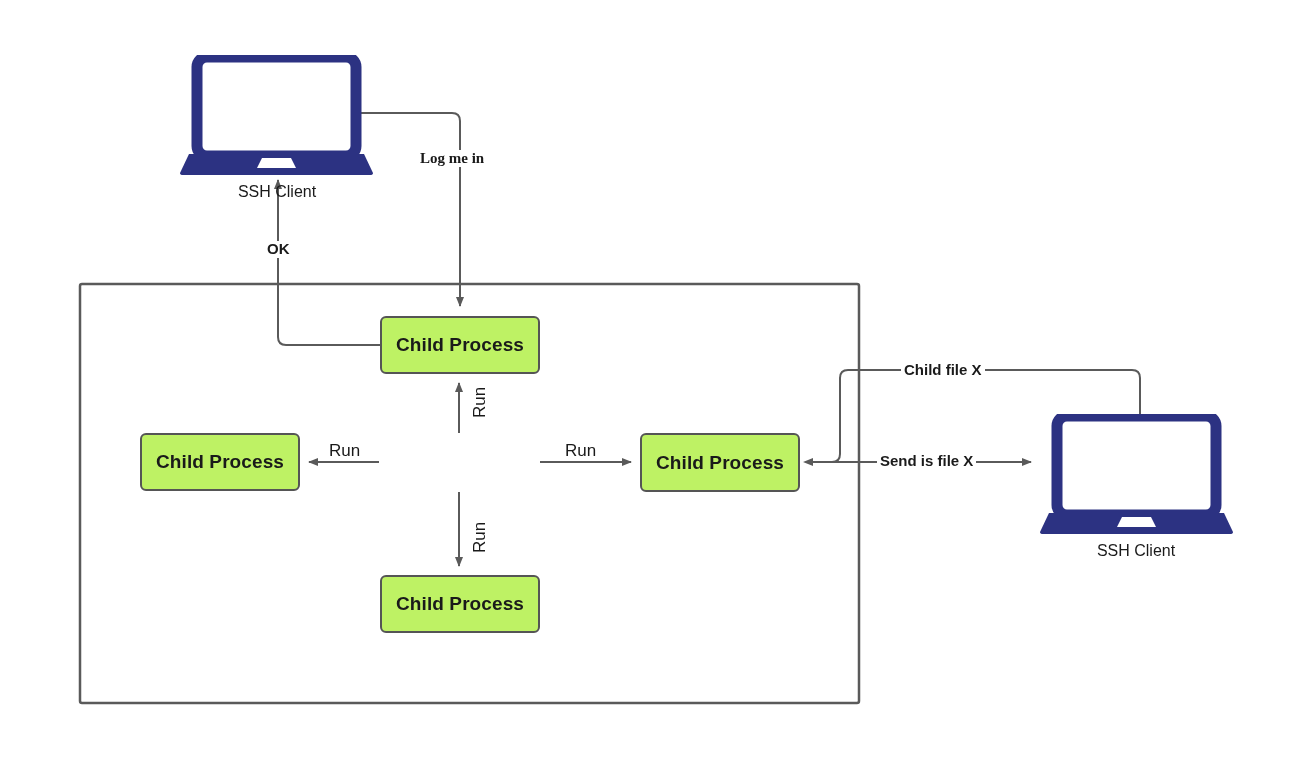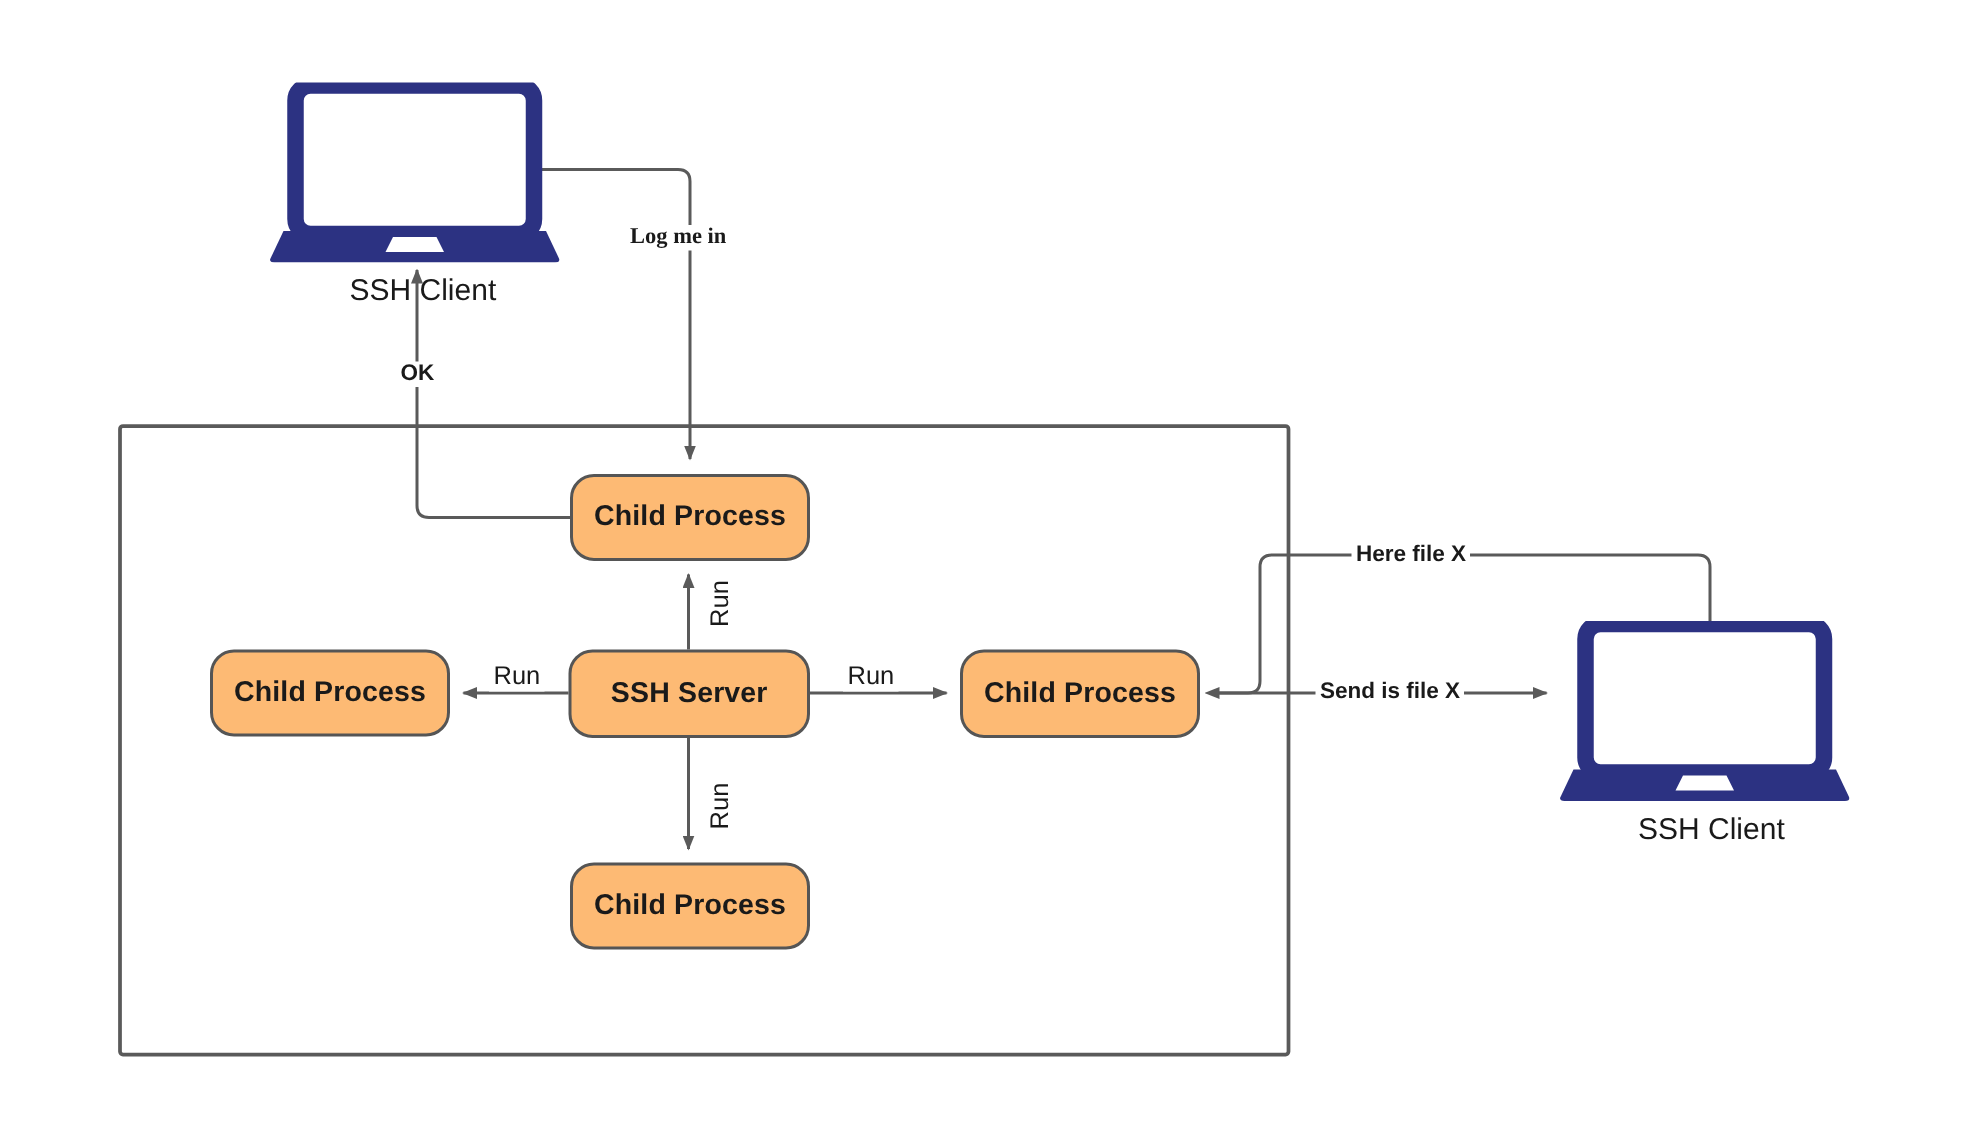--- a/index.html
+++ b/index.html
@@ -22,22 +22,22 @@
     position: absolute;
     left: 0;
     top: 0;
     width: 1312px;
     height: 759px;
   }
   .node-box {
     position: absolute;
     box-sizing: border-box;
     border: 2px solid #555555;
-    border-radius: 16px;
-    background: #fdba74;
+    border-radius: 6px;
+    background: #bef264;
     display: flex;
     align-items: center;
     justify-content: center;
     font-family: "Liberation Sans", sans-serif;
     font-weight: bold;
     font-size: 19px;
     color: #1a1a1a;
     letter-spacing: 0.1px;
     white-space: nowrap;
   }
@@ -55,21 +55,21 @@
     font-weight: bold;
     font-size: 15px;
   }
   .edge-label.vert {
     transform-origin: center center;
     transform: rotate(-90deg);
   }
   .device-label {
     position: absolute;
     font-family: "Liberation Sans", sans-serif;
-    font-size: 20px;
+    font-size: 16px;
     color: #1a1a1a;
     white-space: nowrap;
     text-align: center;
   }
   .laptop {
     position: absolute;
   }
 </style>
 </head>
 <body>
@@ -123,35 +123,34 @@
       <path d="M 9,99 L 184,99 L 193,118 Q 193,120 190,120 L 3,120 Q 0,120 0,118 Z" fill="#2c3282"></path>
       <path d="M 82,103 L 111,103 L 116,113 L 77,113 Z" fill="#ffffff"></path>
     </svg>
   </div>
   <div class="device-label" style="left:1092px; top:542px; width:88px;">SSH Client</div>
 
   <div class="node-box" style="left:380px; top:316px; width:160px; height:58px;">Child Process</div>
 
   <div class="node-box" style="left:140px; top:433px; width:160px; height:58px;">Child Process</div>
 
-  <div class="node-box" style="left:379px; top:433px; width:161px; height:59px;">SSH Server</div>
 
   <div class="node-box" style="left:640px; top:433px; width:160px; height:59px;">Child Process</div>
 
   <div class="node-box" style="left:380px; top:575px; width:160px; height:58px;">Child Process</div>
 
   <div class="edge-label bold" style="left:417px; top:150px;font-family:Liberation Serif, serif;">Log me in</div>
 
   <div class="edge-label bold" style="left:264px; top:241px;">OK</div>
 
   <div class="edge-label vert" style="left:462px; top:393px;">Run</div>
 
   <div class="edge-label" style="left:326px; top:442px;">Run</div>
 
   <div class="edge-label" style="left:562px; top:442px;">Run</div>
 
   <div class="edge-label vert" style="left:462px; top:528px;">Run</div>
 
-  <div class="edge-label bold" style="left:901px; top:362px;">Here file X</div>
+  <div class="edge-label bold" style="left:901px; top:362px;">Child file X</div>
 
   <div class="edge-label bold" style="left:877px; top:453px;">Send is file X</div>
 
 </div>
 
 </body></html>

